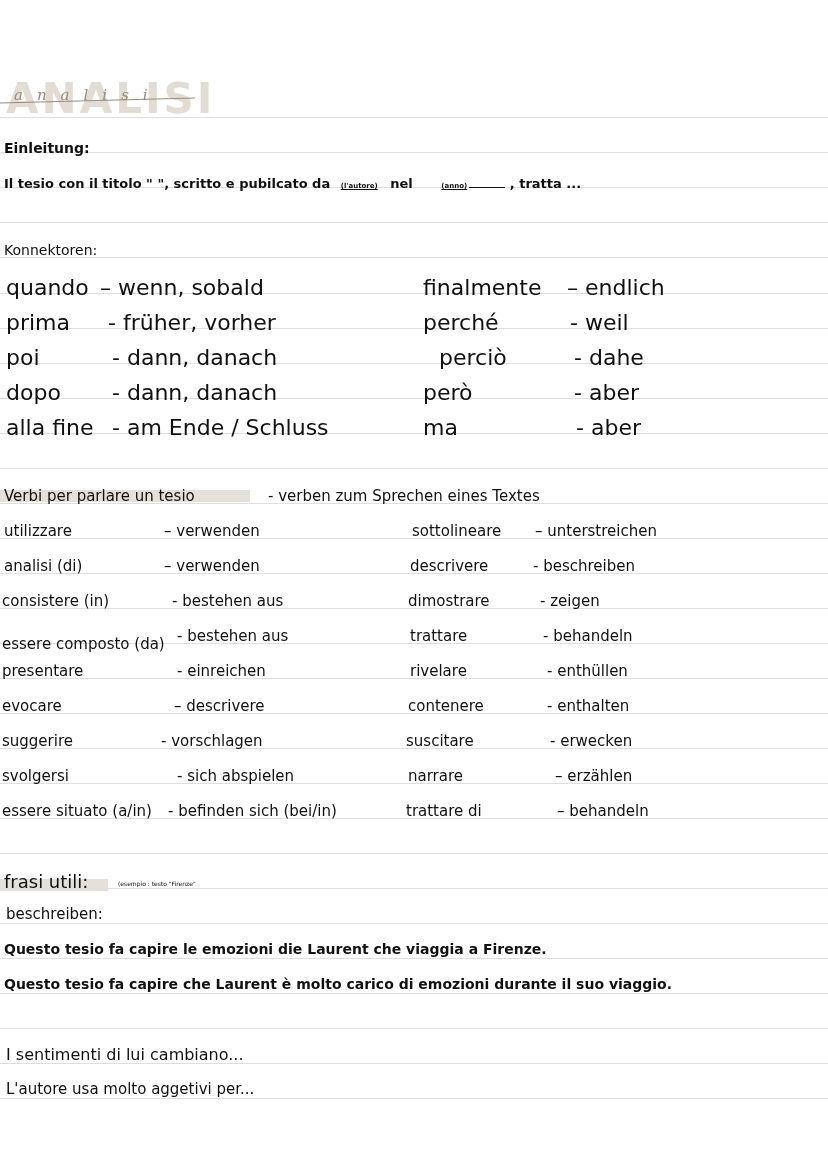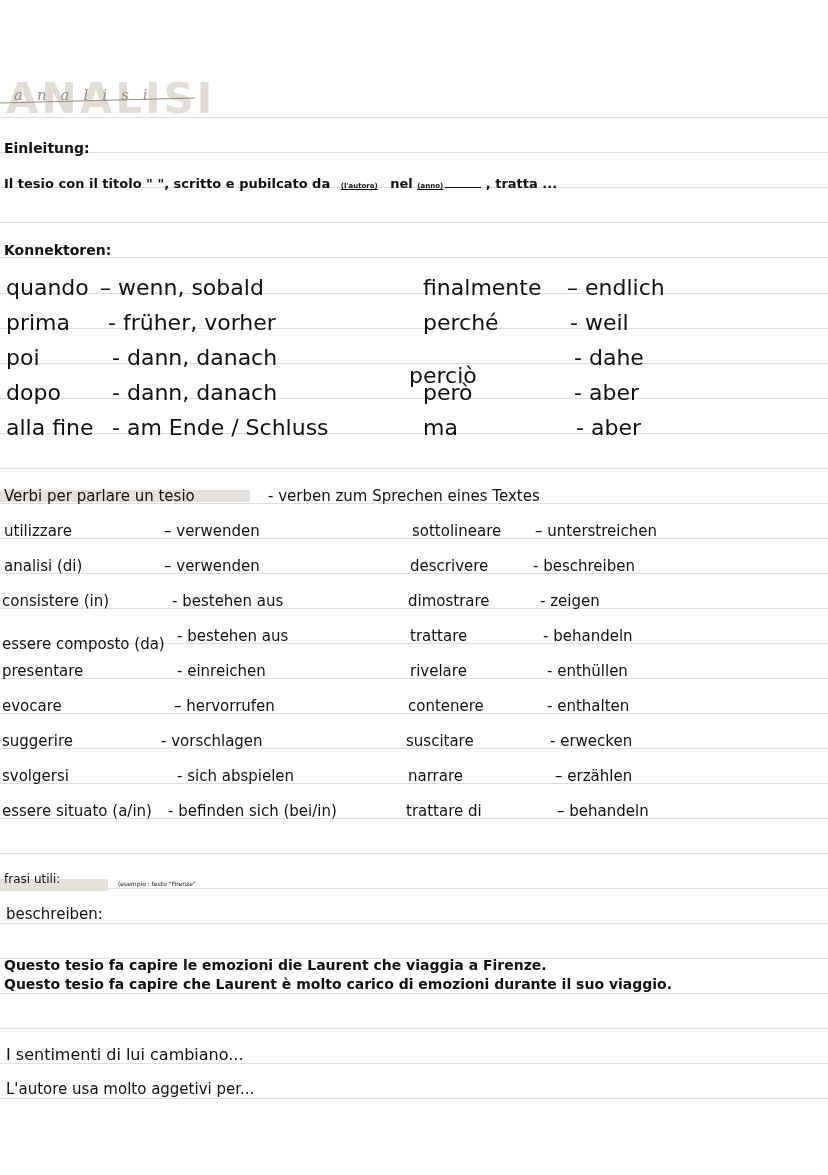--- a/index.html
+++ b/index.html
@@ -67,45 +67,45 @@
   <div class="title-big">ANALISI</div>
   <div class="title-stroke"></div>
   <div class="title-script">analisi</div>
 </div>
 
 <div class="t h" style="left:4px; top:141px;">Einleitung:</div>
 <div class="t intro" style="left:4px; top:177px;">
   <span>Il tesio con il titolo "   ", scritto e pubilcato da</span>
   <span class="tiny" style="margin-left:6px">(l'autore)</span>
   <span style="margin-left:8px">nel</span>
-  <span class="tiny" style="margin-left:0">(anno)</span><span class="blank-line"></span>
+  <span class="tiny" style="margin-left:24px">(anno)</span><span class="blank-line"></span>
   <span>, tratta ...</span>
 </div>
 
-<div class="t h" style="left:4px; top:243px; font-weight:bold;text-align:center;">Konnektoren:</div>
+<div class="t h" style="left:4px; top:243px; font-weight:normal;text-align:center;">Konnektoren:</div>
 
 <div>
   <div class="t conn" style="left:6px; top:277px;">quando</div>
   <div class="t conn" style="left:100px; top:277px;">– wenn, sobald</div>
   <div class="t conn" style="left:6px; top:312px;">prima</div>
   <div class="t conn" style="left:108px; top:312px;">- früher, vorher</div>
   <div class="t conn" style="left:6px; top:347px;">poi</div>
   <div class="t conn" style="left:112px; top:347px;">- dann, danach</div>
   <div class="t conn" style="left:6px; top:382px;">dopo</div>
   <div class="t conn" style="left:112px; top:382px;">- dann, danach</div>
   <div class="t conn" style="left:6px; top:417px;">alla fine</div>
   <div class="t conn" style="left:112px; top:417px;">- am Ende / Schluss</div>
 </div>
 
 <div>
   <div class="t conn" style="left:423px; top:277px;">finalmente</div>
   <div class="t conn" style="left:567px; top:277px;">– endlich</div>
   <div class="t conn" style="left:423px; top:312px;">perché</div>
   <div class="t conn" style="left:570px; top:312px;">- weil</div>
-  <div class="t conn" style="left:409px; top:347px;margin-top:18px;">perciò</div>
+  <div class="t conn" style="left:439px; top:347px;">perciò</div>
   <div class="t conn" style="left:574px; top:347px;">- dahe</div>
   <div class="t conn" style="left:423px; top:382px;">però</div>
   <div class="t conn" style="left:574px; top:382px;">- aber</div>
   <div class="t conn" style="left:423px; top:417px;">ma</div>
   <div class="t conn" style="left:576px; top:417px;">- aber</div>
 </div>
 
 <div class="highlight" style="left:0; top:490px; width:250px;"></div>
 <div class="t verb" style="left:4px; top:489px;">Verbi per parlare un tesio</div>
 <div class="t verb" style="left:268px; top:489px;">- verben zum Sprechen eines Textes</div>
@@ -115,21 +115,21 @@
   <div class="t verb" style="left:164px; top:524px;">– verwenden</div>
   <div class="t verb" style="left:4px; top:559px;">analisi (di)</div>
   <div class="t verb" style="left:164px; top:559px;">– verwenden</div>
   <div class="t verb" style="left:2px; top:594px;">consistere (in)</div>
   <div class="t verb" style="left:172px; top:594px;">- bestehen aus</div>
   <div class="t verb" style="left:2px; top:629px;margin-top:8px;">essere composto (da)</div>
   <div class="t verb" style="left:177px; top:629px;">- bestehen aus</div>
   <div class="t verb" style="left:2px; top:664px;">presentare</div>
   <div class="t verb" style="left:177px; top:664px;">- einreichen</div>
   <div class="t verb" style="left:2px; top:699px;">evocare</div>
-  <div class="t verb" style="left:174px; top:699px;">– hervorrufen</div>
+  <div class="t verb" style="left:174px; top:699px;">– descrivere</div>
   <div class="t verb" style="left:2px; top:734px;">suggerire</div>
   <div class="t verb" style="left:161px; top:734px;">- vorschlagen</div>
   <div class="t verb" style="left:2px; top:769px;">svolgersi</div>
   <div class="t verb" style="left:177px; top:769px;">- sich abspielen</div>
   <div class="t verb" style="left:2px; top:804px;">essere situato (a/in)</div>
   <div class="t verb" style="left:168px; top:804px;">- befinden sich (bei/in)</div>
 </div>
 
 <div>
   <div class="t verb" style="left:412px; top:524px;">sottolineare</div>
@@ -146,21 +146,21 @@
   <div class="t verb" style="left:547px; top:699px;">- enthalten</div>
   <div class="t verb" style="left:406px; top:734px;">suscitare</div>
   <div class="t verb" style="left:550px; top:734px;">- erwecken</div>
   <div class="t verb" style="left:408px; top:769px;">narrare</div>
   <div class="t verb" style="left:555px; top:769px;">– erzählen</div>
   <div class="t verb" style="left:406px; top:804px;">trattare di</div>
   <div class="t verb" style="left:557px; top:804px;">– behandeln</div>
 </div>
 
 <div class="highlight" style="left:0; top:879px; width:108px;"></div>
-<div class="t" style="left:4px; top:873px; font-size:12px;">frasi utili:</div>
+<div class="t" style="left:4px; top:873px; font-size:18px;">frasi utili:</div>
 <div class="t small-note" style="left:118px; top:881px;">(esempio : testo "Firenze"</div>
 <div class="t" style="left:6px; top:907px; font-size:15px;">beschreiben:</div>
 
-<div class="t phrase" style="left:4px; top:942px;margin-top:16px;">Questo tesio fa capire le emozioni die Laurent che viaggia a Firenze.</div>
+<div class="t phrase" style="left:4px; top:942px;">Questo tesio fa capire le emozioni die Laurent che viaggia a Firenze.</div>
 <div class="t phrase" style="left:4px; top:977px;">Questo tesio fa capire che Laurent è molto carico di emozioni durante il suo viaggio.</div>
 
 <div class="t" style="left:6px; top:1047px; font-size:16px;">I sentimenti di lui cambiano...</div>
 <div class="t" style="left:6px; top:1082px; font-size:15px;">L'autore usa molto aggetivi per...</div>
 
 </body></html>

